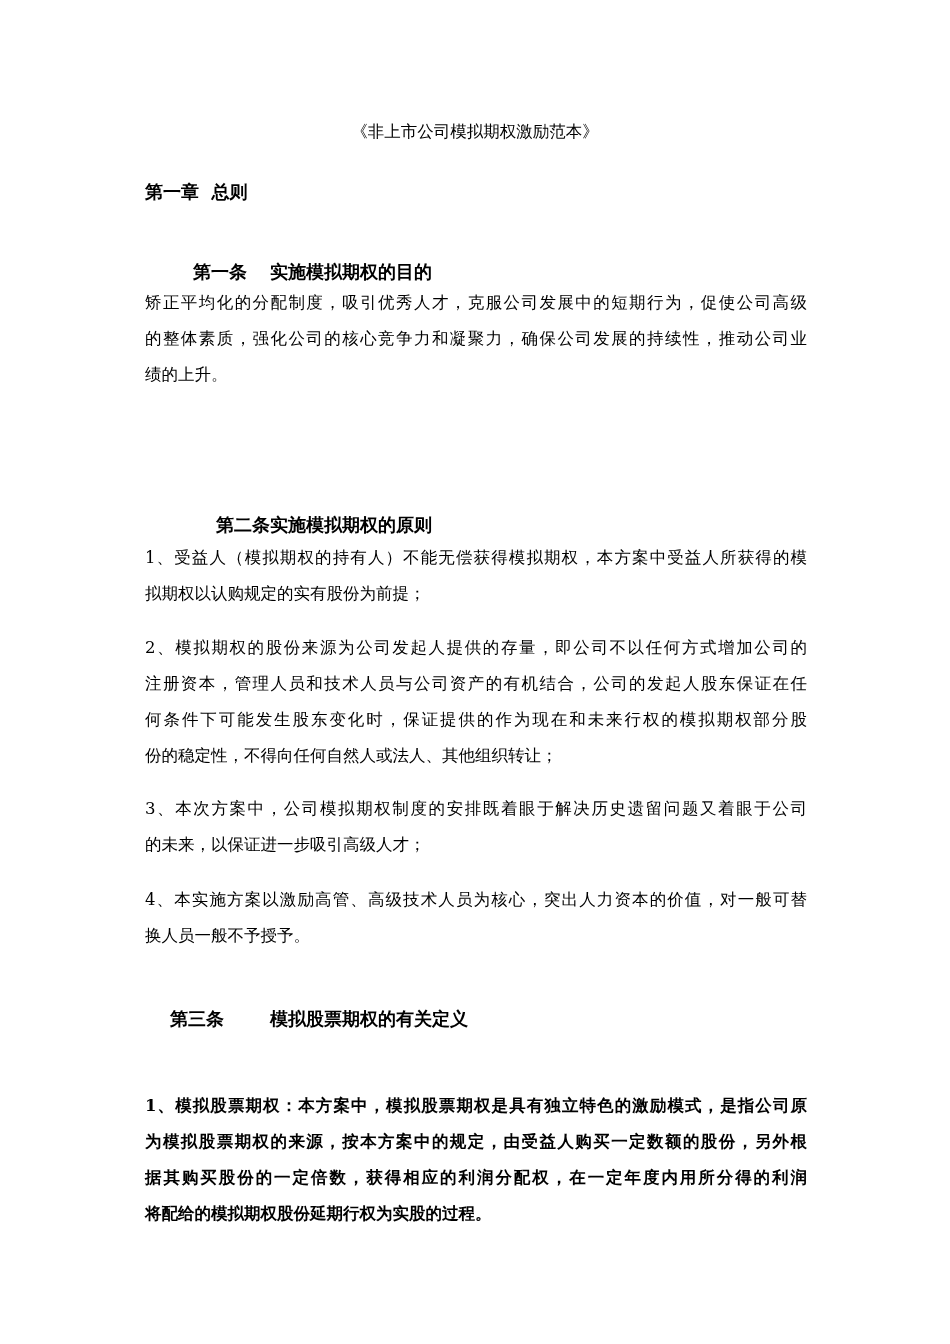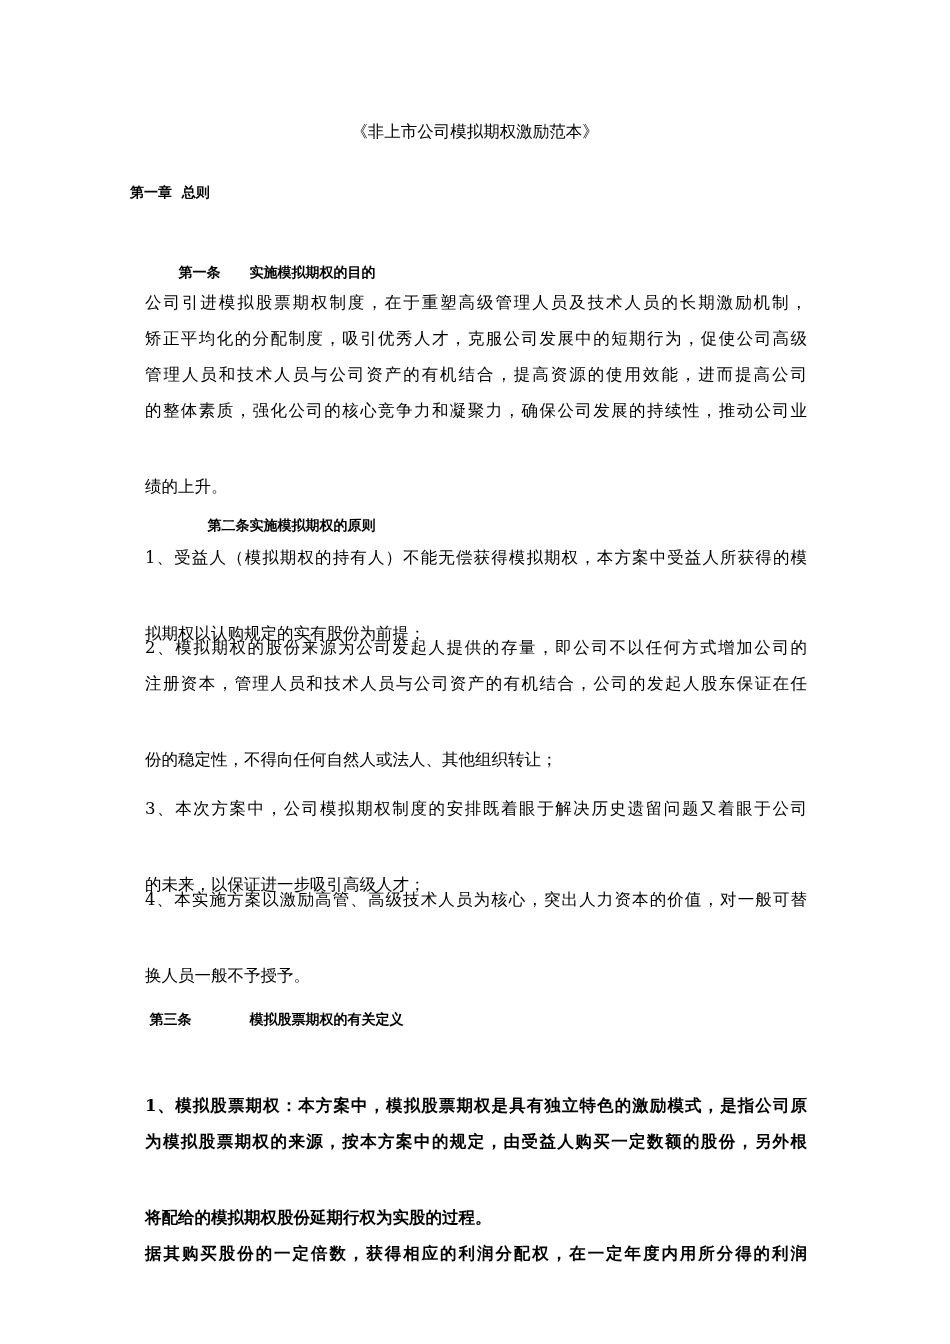--- a/index.html
+++ b/index.html
@@ -1,72 +1,71 @@
 <!DOCTYPE html>
 <html><head>
 <meta charset="utf-8">
 <style>
   html, body { margin: 0; padding: 0; background: #ffffff; }
   body { width: 950px; height: 1344px; position: relative; overflow: hidden;
          font-family: "DejaVu Serif", "Liberation Serif", serif; color: #000; }
   .page { position: absolute; left: 0; top: 0; width: 950px; height: 980px; background: #fff; border-radius: 17px; }
   .title { position: absolute; left: 0; width: 950px; top: 120px; text-align: center;
            font-size: 16.5px; line-height: 24px; }
-  .heading { position: absolute; left: 130px; font-size: 14px; font-weight: bold; line-height: 24px;
+  .heading { position: absolute; left: 145px; font-size: 18px; font-weight: bold; line-height: 24px;
              font-family: "DejaVu Sans", "Liberation Sans", sans-serif; white-space: pre; }
   .heading .num { display: inline-block; width: 100px; }
   .para { position: absolute; left: 145px; width: 662px; }
   .line { display: block; font-size: 16.5px; height: 36px; line-height: 36px;
           white-space: nowrap; text-align: justify; text-align-last: justify; }
-  .line.last { text-align-last: left; margin-top: 40px; }
+  .line.last { text-align-last: left; }
 </style>
 </head>
 <body>
 
 <div class="page">
 
   <div class="title">《非上市公司模拟期权激励范本》</div>
 
   <div class="heading" style="top:180px;">第一章  总则</div>
 
   <div class="heading" style="top:236px;text-align:center;">
     <span class="num">第一条</span><span>实施模拟期权的目的</span>
   </div>
   <div class="para" style="top:285px;">
-    <span class="line">公司引进模拟股票期权制度，在于重塑高级管理人员及技术人员的长期激励机制，</span>
     <span class="line">矫正平均化的分配制度，吸引优秀人才，克服公司发展中的短期行为，促使公司高级</span>
-    <span class="line">管理人员和技术人员与公司资产的有机结合，提高资源的使用效能，进而提高公司</span>
     <span class="line">的整体素质，强化公司的核心竞争力和凝聚力，确保公司发展的持续性，推动公司业</span>
     <span class="line last">绩的上升。</span>
   </div>
 
   <div class="heading" style="top:489px;text-align:right;">
     <span class="num">第二条</span><span>实施模拟期权的原则</span>
   </div>
   <div class="para" style="top:540px;">
     <span class="line">1、受益人（模拟期权的持有人）不能无偿获得模拟期权，本方案中受益人所获得的模</span>
     <span class="line last">拟期权以认购规定的实有股份为前提；</span>
   </div>
   <div class="para" style="top:630px;">
     <span class="line">2、模拟期权的股份来源为公司发起人提供的存量，即公司不以任何方式增加公司的</span>
     <span class="line">注册资本，管理人员和技术人员与公司资产的有机结合，公司的发起人股东保证在任</span>
+    <span class="line">何条件下可能发生股东变化时，保证提供的作为现在和未来行权的模拟期权部分股</span>
     <span class="line last">份的稳定性，不得向任何自然人或法人、其他组织转让；</span>
   </div>
   <div class="para" style="top:791px;">
     <span class="line">3、本次方案中，公司模拟期权制度的安排既着眼于解决历史遗留问题又着眼于公司</span>
     <span class="line last">的未来，以保证进一步吸引高级人才；</span>
   </div>
   <div class="para" style="top:882px;">
     <span class="line">4、本实施方案以激励高管、高级技术人员为核心，突出人力资本的价值，对一般可替</span>
     <span class="line last">换人员一般不予授予。</span>
   </div>
 
   <div class="heading" style="top:983px;">
     <span class="num">第三条</span><span>模拟股票期权的有关定义</span>
   </div>
   <div class="para" style="top:1088px;font-weight:bold;">
     <span class="line">1、模拟股票期权：本方案中，模拟股票期权是具有独立特色的激励模式，是指公司原</span>
     <span class="line">为模拟股票期权的来源，按本方案中的规定，由受益人购买一定数额的股份，另外根</span>
+    <span class="line">据其购买股份的一定倍数，获得相应的利润分配权，在一定年度内用所分得的利润</span>
     <span class="line last">将配给的模拟期权股份延期行权为实股的过程。</span>
-    <span class="line">据其购买股份的一定倍数，获得相应的利润分配权，在一定年度内用所分得的利润</span>
   </div>
 
 </div>
 
 </body></html>

